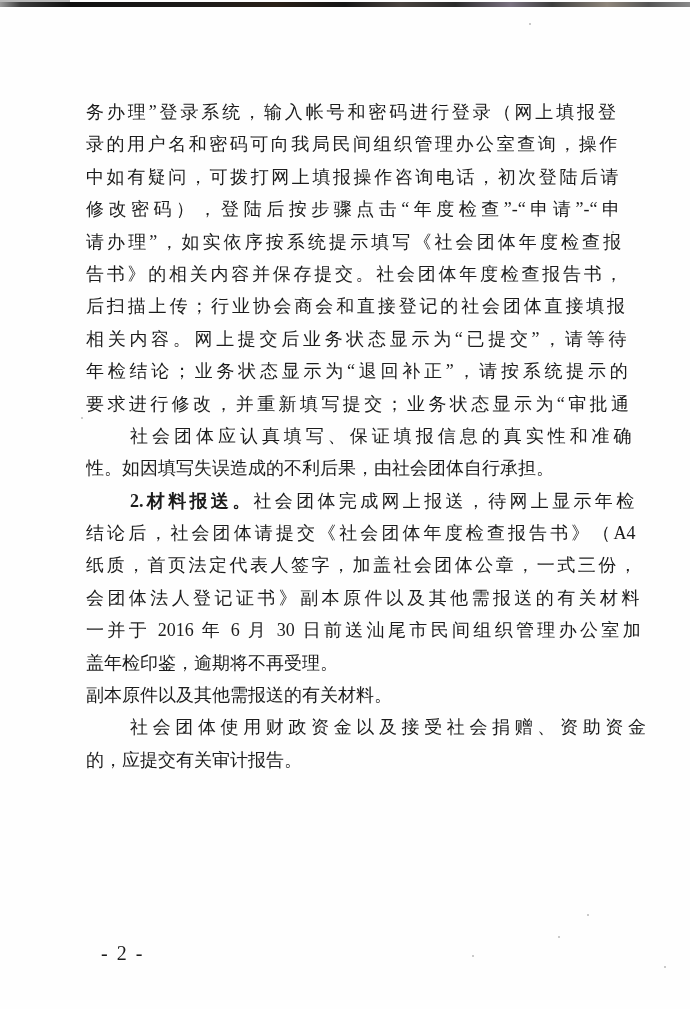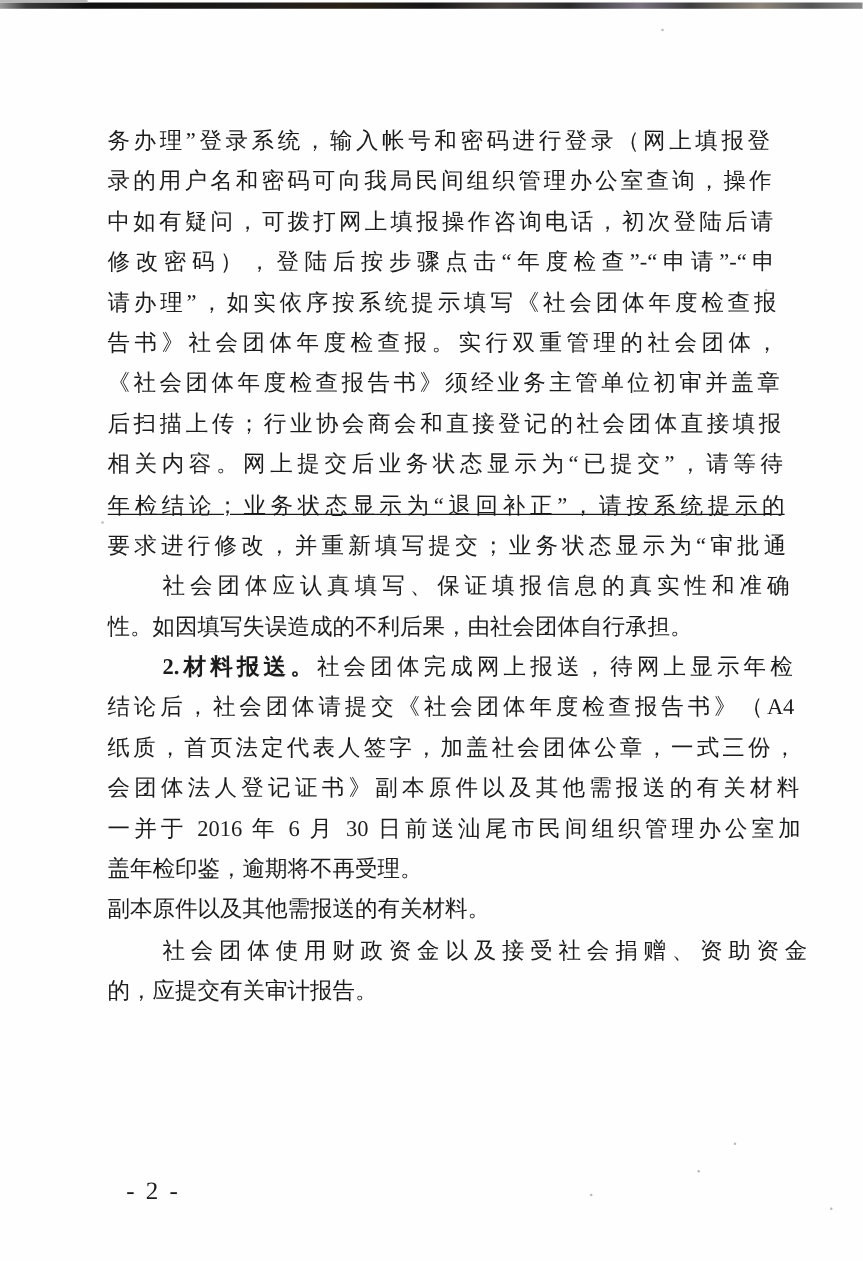--- a/index.html
+++ b/index.html
@@ -78,25 +78,24 @@
     <div class="band-dark"></div>
     <div class="band-corner"></div>
   </div>
 
   <div class="textblock">
       <div class="line j" style="width: 530px;"><span>务办理”登录系统，输入帐号和密码进行登录（网上填报登</span></div>
       <div class="line j" style="width: 531.3px;"><span>录的用户名和密码可向我局民间组织管理办公室查询，操作</span></div>
       <div class="line j" style="width: 532.6px;"><span>中如有疑问，可拨打网上填报操作咨询电话，初次登陆后请</span></div>
       <div class="line j" style="width: 533.9px;"><span>修改密码），登陆后按步骤点击“年度检查”-“申请”-“申</span></div>
       <div class="line j" style="width: 535.2px;"><span>请办理”，如实依序按系统提示填写《社会团体年度检查报</span></div>
-      <div class="line j" style="width: 536.5px;"><span>告书》社会团体年度检查报。实行双重管理的社会团体，</span></div>
-      <div class="line j" style="width: 537.8px;"><span>《社会团体年度检查报告书》须经业务主管单位初审并盖章</span></div>
+      <div class="line j" style="width: 536.5px;"><span>告书》的相关内容并保存提交。社会团体年度检查报告书，</span></div>
       <div class="line j" style="width: 539.1px;"><span>后扫描上传；行业协会商会和直接登记的社会团体直接填报</span></div>
       <div class="line j" style="width: 540.4px;"><span>相关内容。网上提交后业务状态显示为“已提交”，请等待</span></div>
-      <div class="line j" style="width: 541.7px; text-decoration: underline;"><span>年检结论；业务状态显示为“退回补正”，请按系统提示的</span></div>
+      <div class="line j" style="width: 541.7px;"><span>年检结论；业务状态显示为“退回补正”，请按系统提示的</span></div>
       <div class="line j" style="width: 543px;"><span>要求进行修改，并重新填写提交；业务状态显示为“审批通</span></div>
       <div class="line j ind" style="width: 545.6px;"><span>社会团体应认真填写、保证填报信息的真实性和准确</span></div>
       <div class="line" style="width: 546.9px;"><span>性。如因填写失误造成的不利后果，由社会团体自行承担。</span></div>
       <div class="line j ind" style="width: 548.2px;"><span class="bold">2.材料报送。</span><span>社会团体完成网上报送，待网上显示年检</span></div>
       <div class="line j" style="width: 549.5px;"><span>结论后，社会团体请提交《社会团体年度检查报告书》（A4</span></div>
       <div class="line j" style="width: 550.8px;"><span>纸质，首页法定代表人签字，加盖社会团体公章，一式三份，</span></div>
       <div class="line j" style="width: 553.4px;"><span>会团体法人登记证书》副本原件以及其他需报送的有关材料</span></div>
       <div class="line j" style="width: 554.7px;"><span>一并于 2016 年 6 月 30 日前送汕尾市民间组织管理办公室加</span></div>
       <div class="line" style="width: 556px;"><span>盖年检印鉴，逾期将不再受理。</span></div>
       <div class="line" style="width: 558.6px;"><span>副本原件以及其他需报送的有关材料。</span></div>

